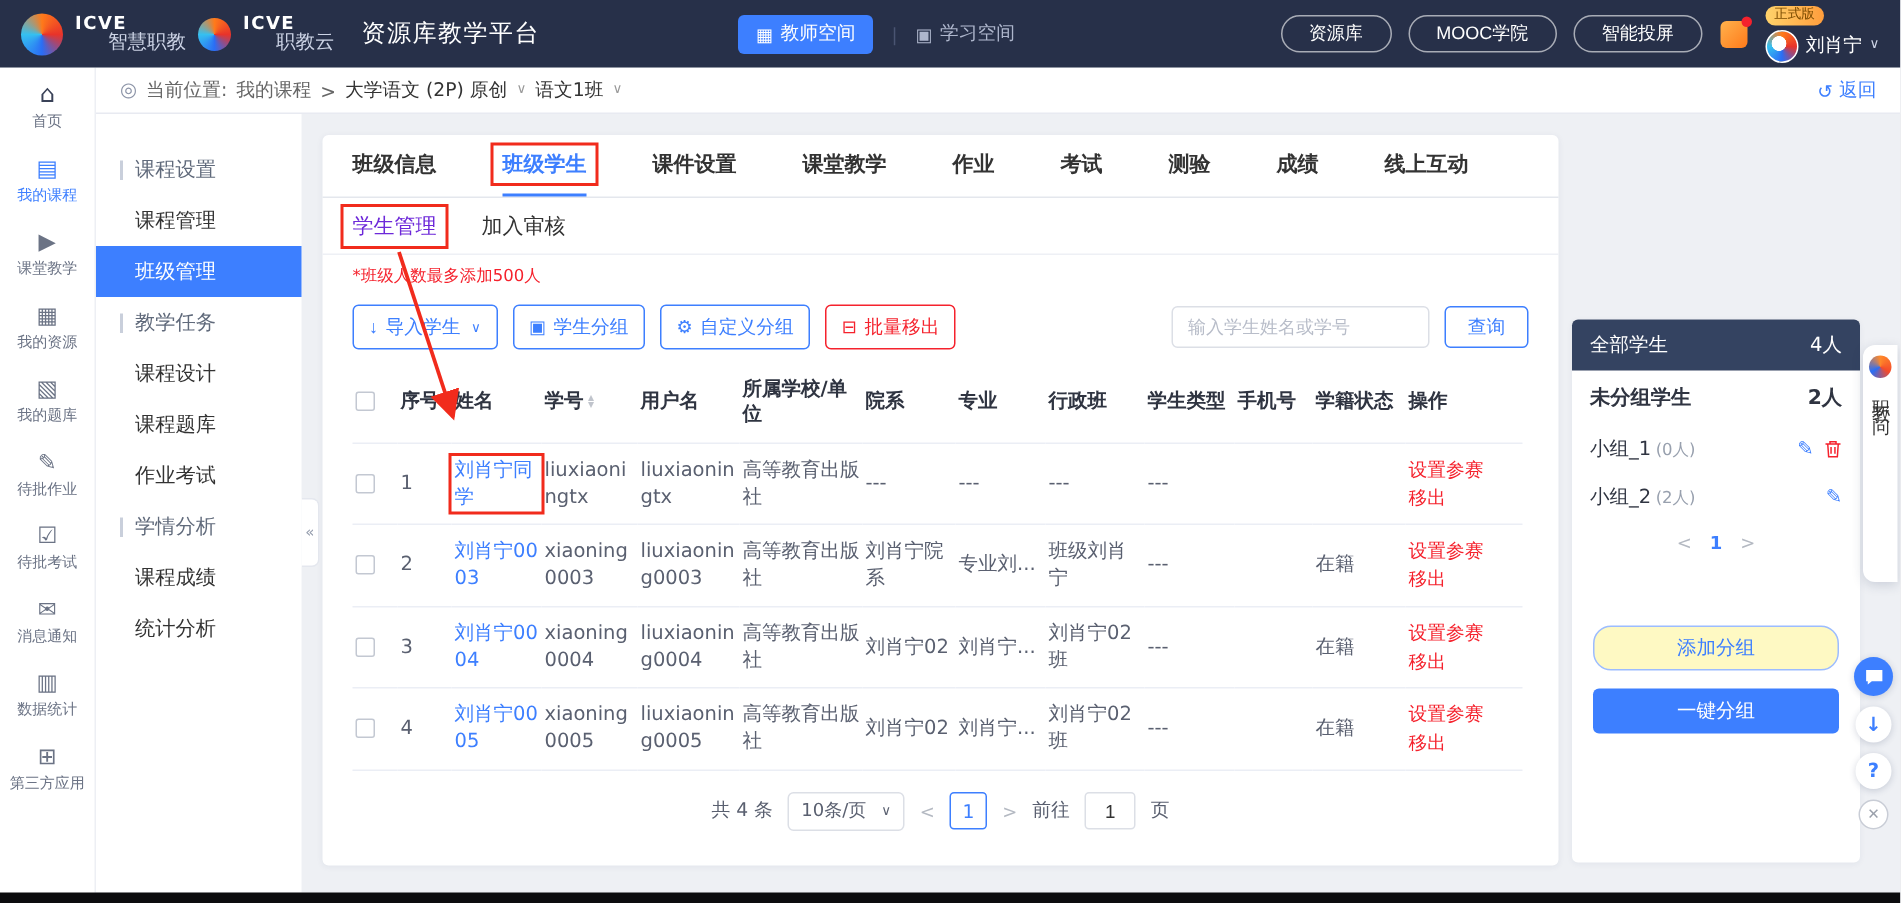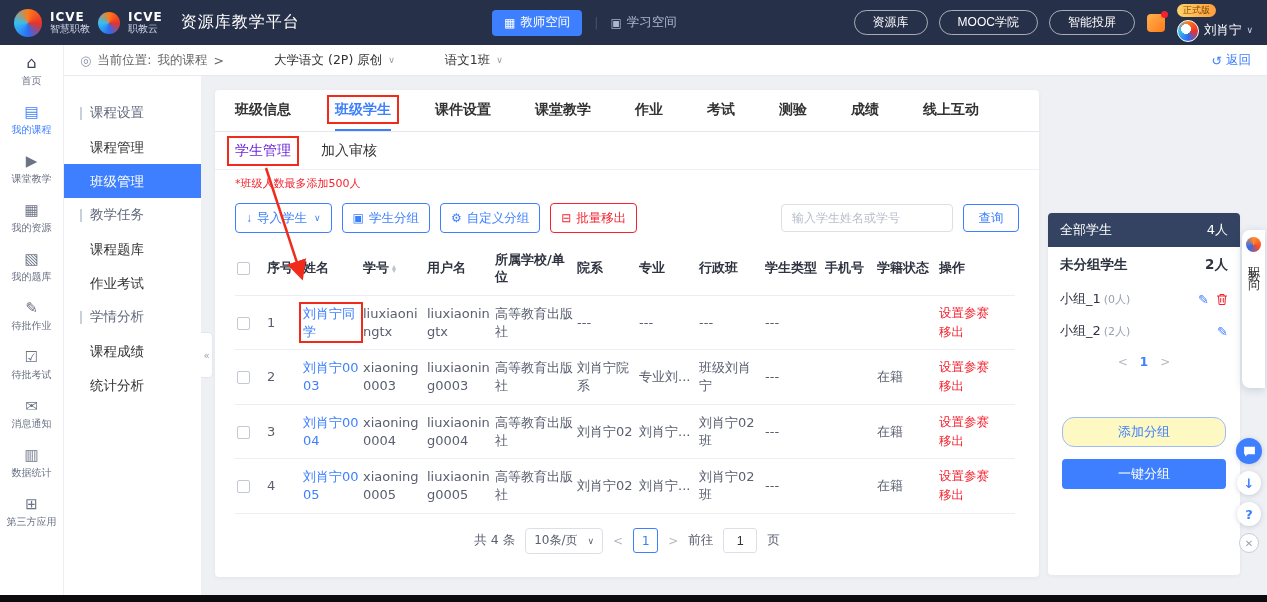--- a/index.html
+++ b/index.html
@@ -6,41 +6,41 @@
 body{margin:0;background:#d8dadf;font-family:"DejaVu Sans","Liberation Sans",sans-serif;}
 .canvas{position:relative;width:1267px;height:602px;background:#eef0f4;overflow:hidden;font-size:13px;color:#333;}
 
 
 .topbar{position:absolute;left:0;top:0;width:1267px;height:45px;background:#273049;display:flex;align-items:center;justify-content:space-between;padding:0 14px;z-index:20;}
 .brand{display:flex;align-items:center;gap:8px;}
 .logo-swirl{width:28px;height:28px;border-radius:50%;background:conic-gradient(#ff7a1a,#e8332a,#2a6df5,#35c0f0,#ff7a1a);flex:none;}
 .logo-swirl.small{width:22px;height:22px;}
 .logo-txt{display:flex;flex-direction:column;line-height:1.05;color:#fff;}
 .logo-txt b{font-size:12px;letter-spacing:1px;}
-.logo-txt i{font-style:normal;font-size:10px;color:#cdd4e6;}
+.logo-txt i{font-style:normal;font-size:13px;color:#cdd4e6;margin-left:22px;}
 .platform-title{color:#fff;font-size:16px;margin-left:10px;letter-spacing:1px;}
 .space-nav{position:absolute;left:492px;top:0;height:45px;display:flex;align-items:center;gap:12px;}
 .btn-teacher{display:flex;align-items:center;gap:5px;background:#3d7fff;color:#fff;font-size:12.5px;height:26px;padding:0 12px;border-radius:4px;border:none;cursor:pointer;}
 .nav-divider{color:#4a5472;font-size:12px;}
 .link-learning{display:flex;align-items:center;gap:5px;color:#aeb6cc;font-size:12.5px;cursor:pointer;}
 .topbar-right{display:flex;align-items:center;gap:11px;}
 .pill{height:25px;padding:0 18px;border-radius:13px;border:1px solid rgba(255,255,255,.6);background:transparent;color:#fff;font-size:12px;cursor:pointer;}
 .notif{position:relative;width:20px;height:20px;cursor:pointer;flex:none;}
 .notif .ni{position:absolute;inset:1px;border-radius:4px;background:linear-gradient(135deg,#ffb24d,#ff7a1a);}
 .notif .dot{position:absolute;top:-2px;right:-2px;width:7px;height:7px;border-radius:50%;background:#f5222d;}
 .user-block{display:flex;flex-direction:column;align-items:flex-start;line-height:1;}
 .version-badge{background:linear-gradient(90deg,#ffd36b,#ff9d3c);color:#7a4a00;font-size:9px;padding:2px 6px;border-radius:7px;}
 .user-row{display:flex;align-items:center;gap:5px;margin-top:3px;color:#fff;font-size:12.5px;cursor:pointer;text-align:right;}
 .avatar{width:22px;height:22px;border-radius:50%;border:1px solid #fff;background:radial-gradient(circle at 40% 40%,#fff 0 28%,transparent 30%),conic-gradient(#ff7a1a,#e8332a,#2a6df5,#35c0f0,#ff7a1a);}
 .user-caret{font-size:9px;color:#cfd6e8;}
 
 
 .breadcrumb{position:absolute;left:64px;top:45px;width:1203px;height:31px;background:#fff;border-bottom:1px solid #e8eaf1;display:flex;align-items:center;gap:6px;padding:0 16px;font-size:12.5px;color:#666;z-index:5;}
 .bc-loc-icon{color:#8a92a6;font-size:13px;}
-.bc-dark{color:#333;margin-left:44px;}
+.bc-dark{color:#333;}
 .bc-caret{font-size:9px;color:#999;}
 .bc-return{margin-left:auto;display:flex;align-items:center;gap:4px;color:#3d7fff;cursor:pointer;}
 
 
 .icon-sidebar{position:absolute;left:0;top:45px;width:64px;height:557px;background:#fff;border-right:1px solid #edeff4;display:flex;flex-direction:column;padding-top:2px;z-index:6;}
 .is-item{height:49px;display:flex;flex-direction:column;align-items:center;justify-content:center;gap:3px;cursor:pointer;color:#6b7385;}
 .is-item .ic{font-size:15px;line-height:1;}
 .is-item .lb{font-size:10px;white-space:nowrap;}
 .is-item.active{color:#3d7fff;}
 .is-item.home .ic{color:#3a4258;font-size:16px;}
@@ -232,20 +232,21 @@
     <div class="cs-section">
       <span class="sb"></span>
       <span>课程设置</span>
     </div>
     <div class="cs-item">课程管理</div>
     <div class="cs-item active">班级管理</div>
     <div class="cs-section">
       <span class="sb"></span>
       <span>教学任务</span>
     </div>
+    <div class="cs-item">课程设计</div>
     <div class="cs-item">课程题库</div>
     <div class="cs-item">作业考试</div>
     <div class="cs-section">
       <span class="sb"></span>
       <span>学情分析</span>
     </div>
     <div class="cs-item">课程成绩</div>
     <div class="cs-item">统计分析</div>
   </aside>
   <div class="collapse-handle">«</div>

